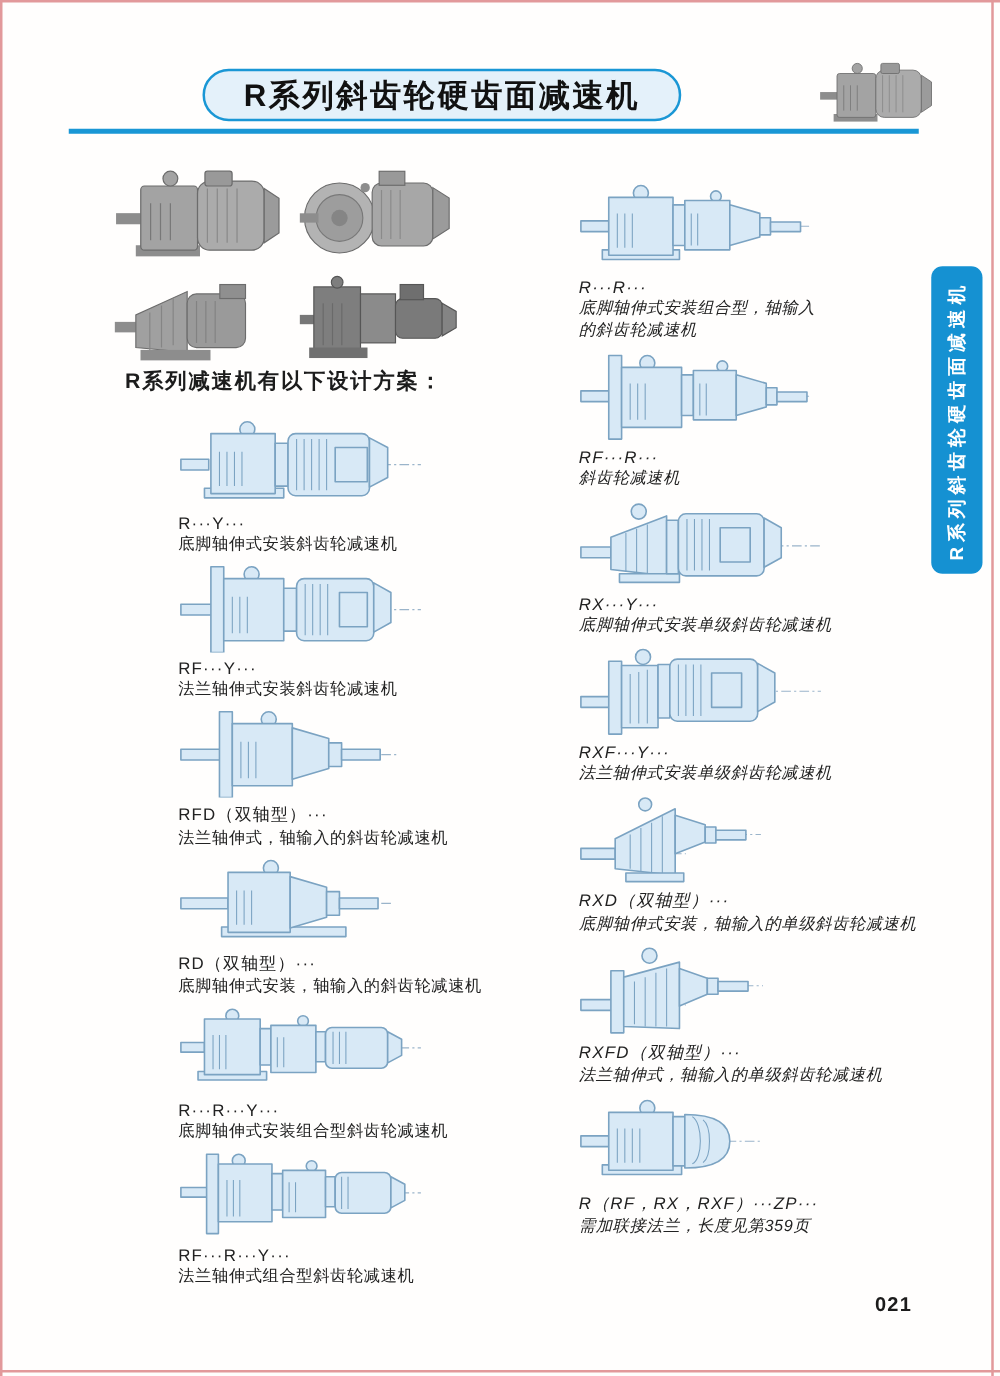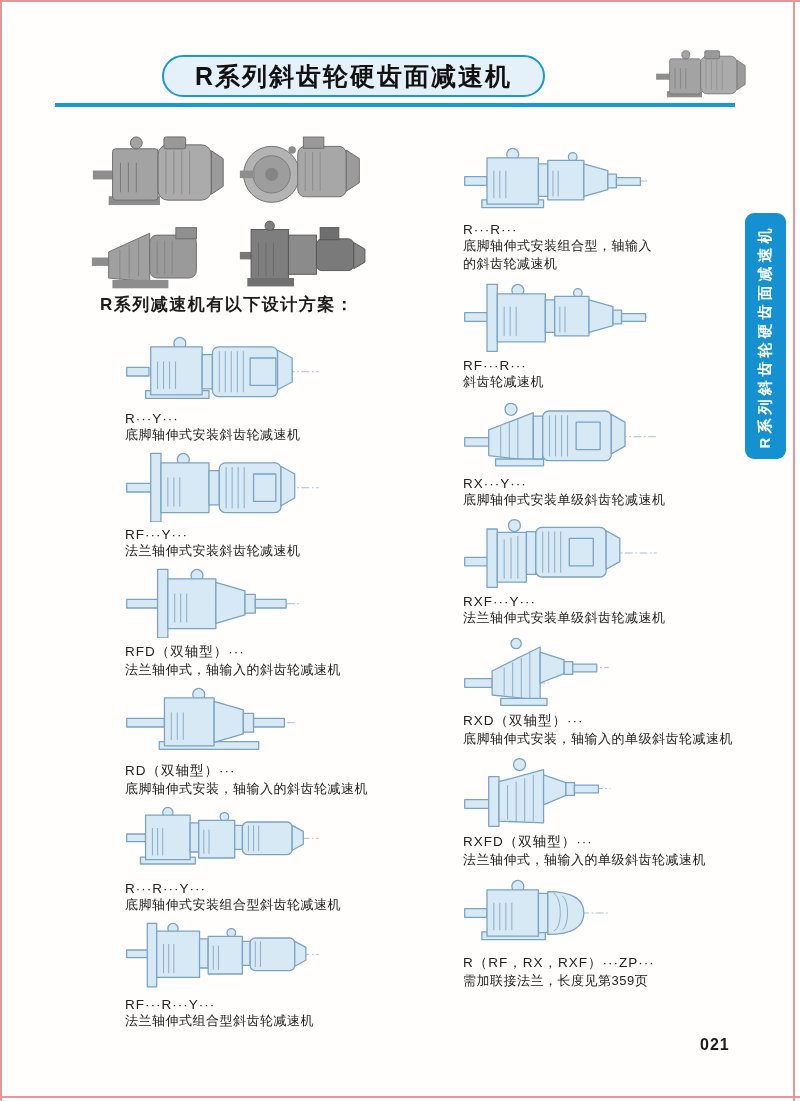--- a/index.html
+++ b/index.html
@@ -29,22 +29,22 @@
   .side-tab span{transform:rotate(-90deg);white-space:nowrap;color:#fff;font-weight:bold;
     font-size:15px;letter-spacing:4px;}
 
   .photo-grid{position:absolute;left:90px;top:133px;width:288px;height:164px;
     display:flex;flex-wrap:wrap;align-content:space-between;justify-content:space-between;}
   .photo{width:140px;height:79px;}
 
   .intro{position:absolute;left:100px;top:293px;font-size:17px;font-weight:bold;letter-spacing:1.5px;}
 
   .col{position:absolute;display:flex;flex-direction:column;}
-  .col.left{left:125px;top:334px;width:285px;}
-  .col.right{left:463px;top:145px;width:292px;}
+  .col.left{left:125px;top:334px;width:285px;align-items:center;}
+  .col.right{left:463px;top:145px;width:292px;font-style:italic;}
   figure.variant{margin:0 0 6px 0;}
   .col.right figure.variant{margin-bottom:8px;}
   .diag{width:250px;height:72px;}
   .code{font-size:13.5px;letter-spacing:1px;margin-top:5px;color:#222;}
   .desc{font-size:13px;letter-spacing:0.5px;line-height:18px;color:#222;}
 
   .diag svg .p{fill:var(--diag-fill);stroke:var(--diag-stroke);stroke-width:1.5;stroke-linejoin:round;}
   .diag svg .l{stroke:var(--diag-stroke);stroke-width:1;fill:none;}
   .diag svg .c{stroke:#9ab4ca;stroke-width:1;fill:none;stroke-dasharray:9 3 2 3;}
 

